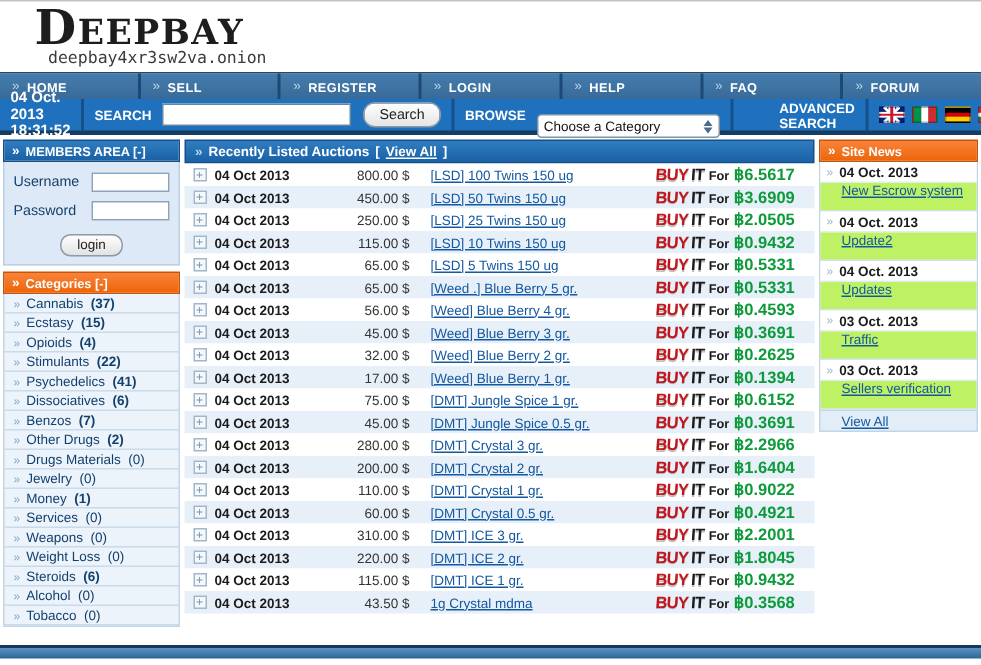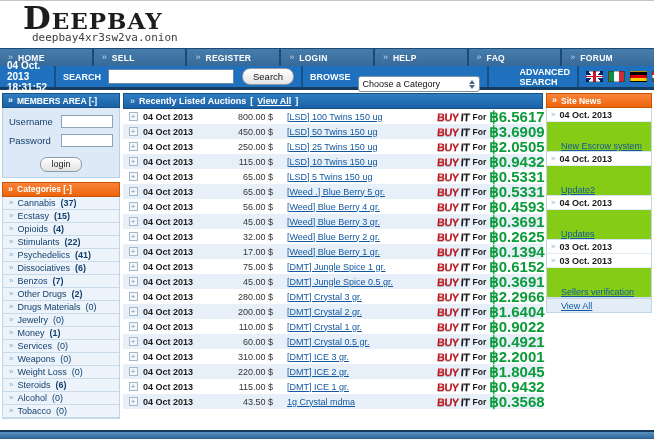--- a/index.html
+++ b/index.html
@@ -135,32 +135,32 @@
   .arow .c-price { color:#333; }
   .tlink { color:#1458a0; text-decoration:underline; cursor:pointer; }
   .expand {
     width:9px; height:9px; border:1px solid #a3b7ca; background:#f4f8fb; color:#7a93ad;
     font-size:8px; line-height:7px; text-align:center; display:inline-block; cursor:pointer;
   }
   .buyit { display:inline-flex; text-decoration:none; cursor:pointer; transform:skewX(-4deg); }
   .b1 { color:#c3161c; font-weight:900; font-size:11px; letter-spacing:-.5px; text-shadow:0 1px 0 rgba(0,0,0,.25); }
   .b2 { color:#1c1c1c; font-weight:900; font-size:11px; letter-spacing:-.5px; margin-left:2px; text-shadow:0 1px 0 rgba(0,0,0,.25); }
   .forlbl { font-size:8.5px; font-weight:bold; color:#1b1b1b; }
-  .btc { font-size:15px; font-weight:bold; color:#0c9b3a; }
+  .btc { font-size:11px; font-weight:bold; color:#0c9b3a; }
   
   .news-list { border:1px solid #c2d5e7; border-top:none; background:#fff; }
   .news-date-row {
     height:14px; display:flex; align-items:center; gap:4px; padding-left:4px;
     background:#fff; border-bottom:1px solid #e2ecf5;
   }
   .news-date-row .bullet { color:#9fb3c6; font-size:8px; }
   .news-date { font-size:9px; font-weight:bold; color:#1b1b1b; }
   .news-link-row {
-    height:30px; display:flex; align-items:flex-end; padding-left:14px;
-    background:#84cc16; border-bottom:1px solid #d4e2f0;
+    height:19px; display:flex; align-items:flex-start; padding-left:14px;
+    background:#bef264; border-bottom:1px solid #d4e2f0;
   }
   .news-link { font-size:9px; color:#1458a0; text-decoration:underline; cursor:pointer; }
   .news-viewall-row { height:14px; display:flex; align-items:center; padding-left:14px; background:#e2edf8; }
   
   .footer {
     position:absolute; left:0; bottom:4px; width:654px; height:9px;
     background:linear-gradient(#5a93c0,#2c6396); border-top:2px solid #153a5e;
   }
 </style>
 </head>
@@ -791,20 +791,23 @@
           <span class="news-date">04 Oct. 2013</span>
         </div>
         <div class="news-link-row">
           <a class="news-link">Updates</a>
         </div>
 
         <div class="news-date-row">
           <span class="bullet">»</span>
           <span class="news-date">03 Oct. 2013</span>
         </div>
+        <div class="news-link-row">
+          <a class="news-link">Traffic</a>
+        </div>
 
         <div class="news-date-row">
           <span class="bullet">»</span>
           <span class="news-date">03 Oct. 2013</span>
         </div>
         <div class="news-link-row">
           <a class="news-link">Sellers verification</a>
         </div>
       </div>
     <div class="news-list news-viewall-row">

